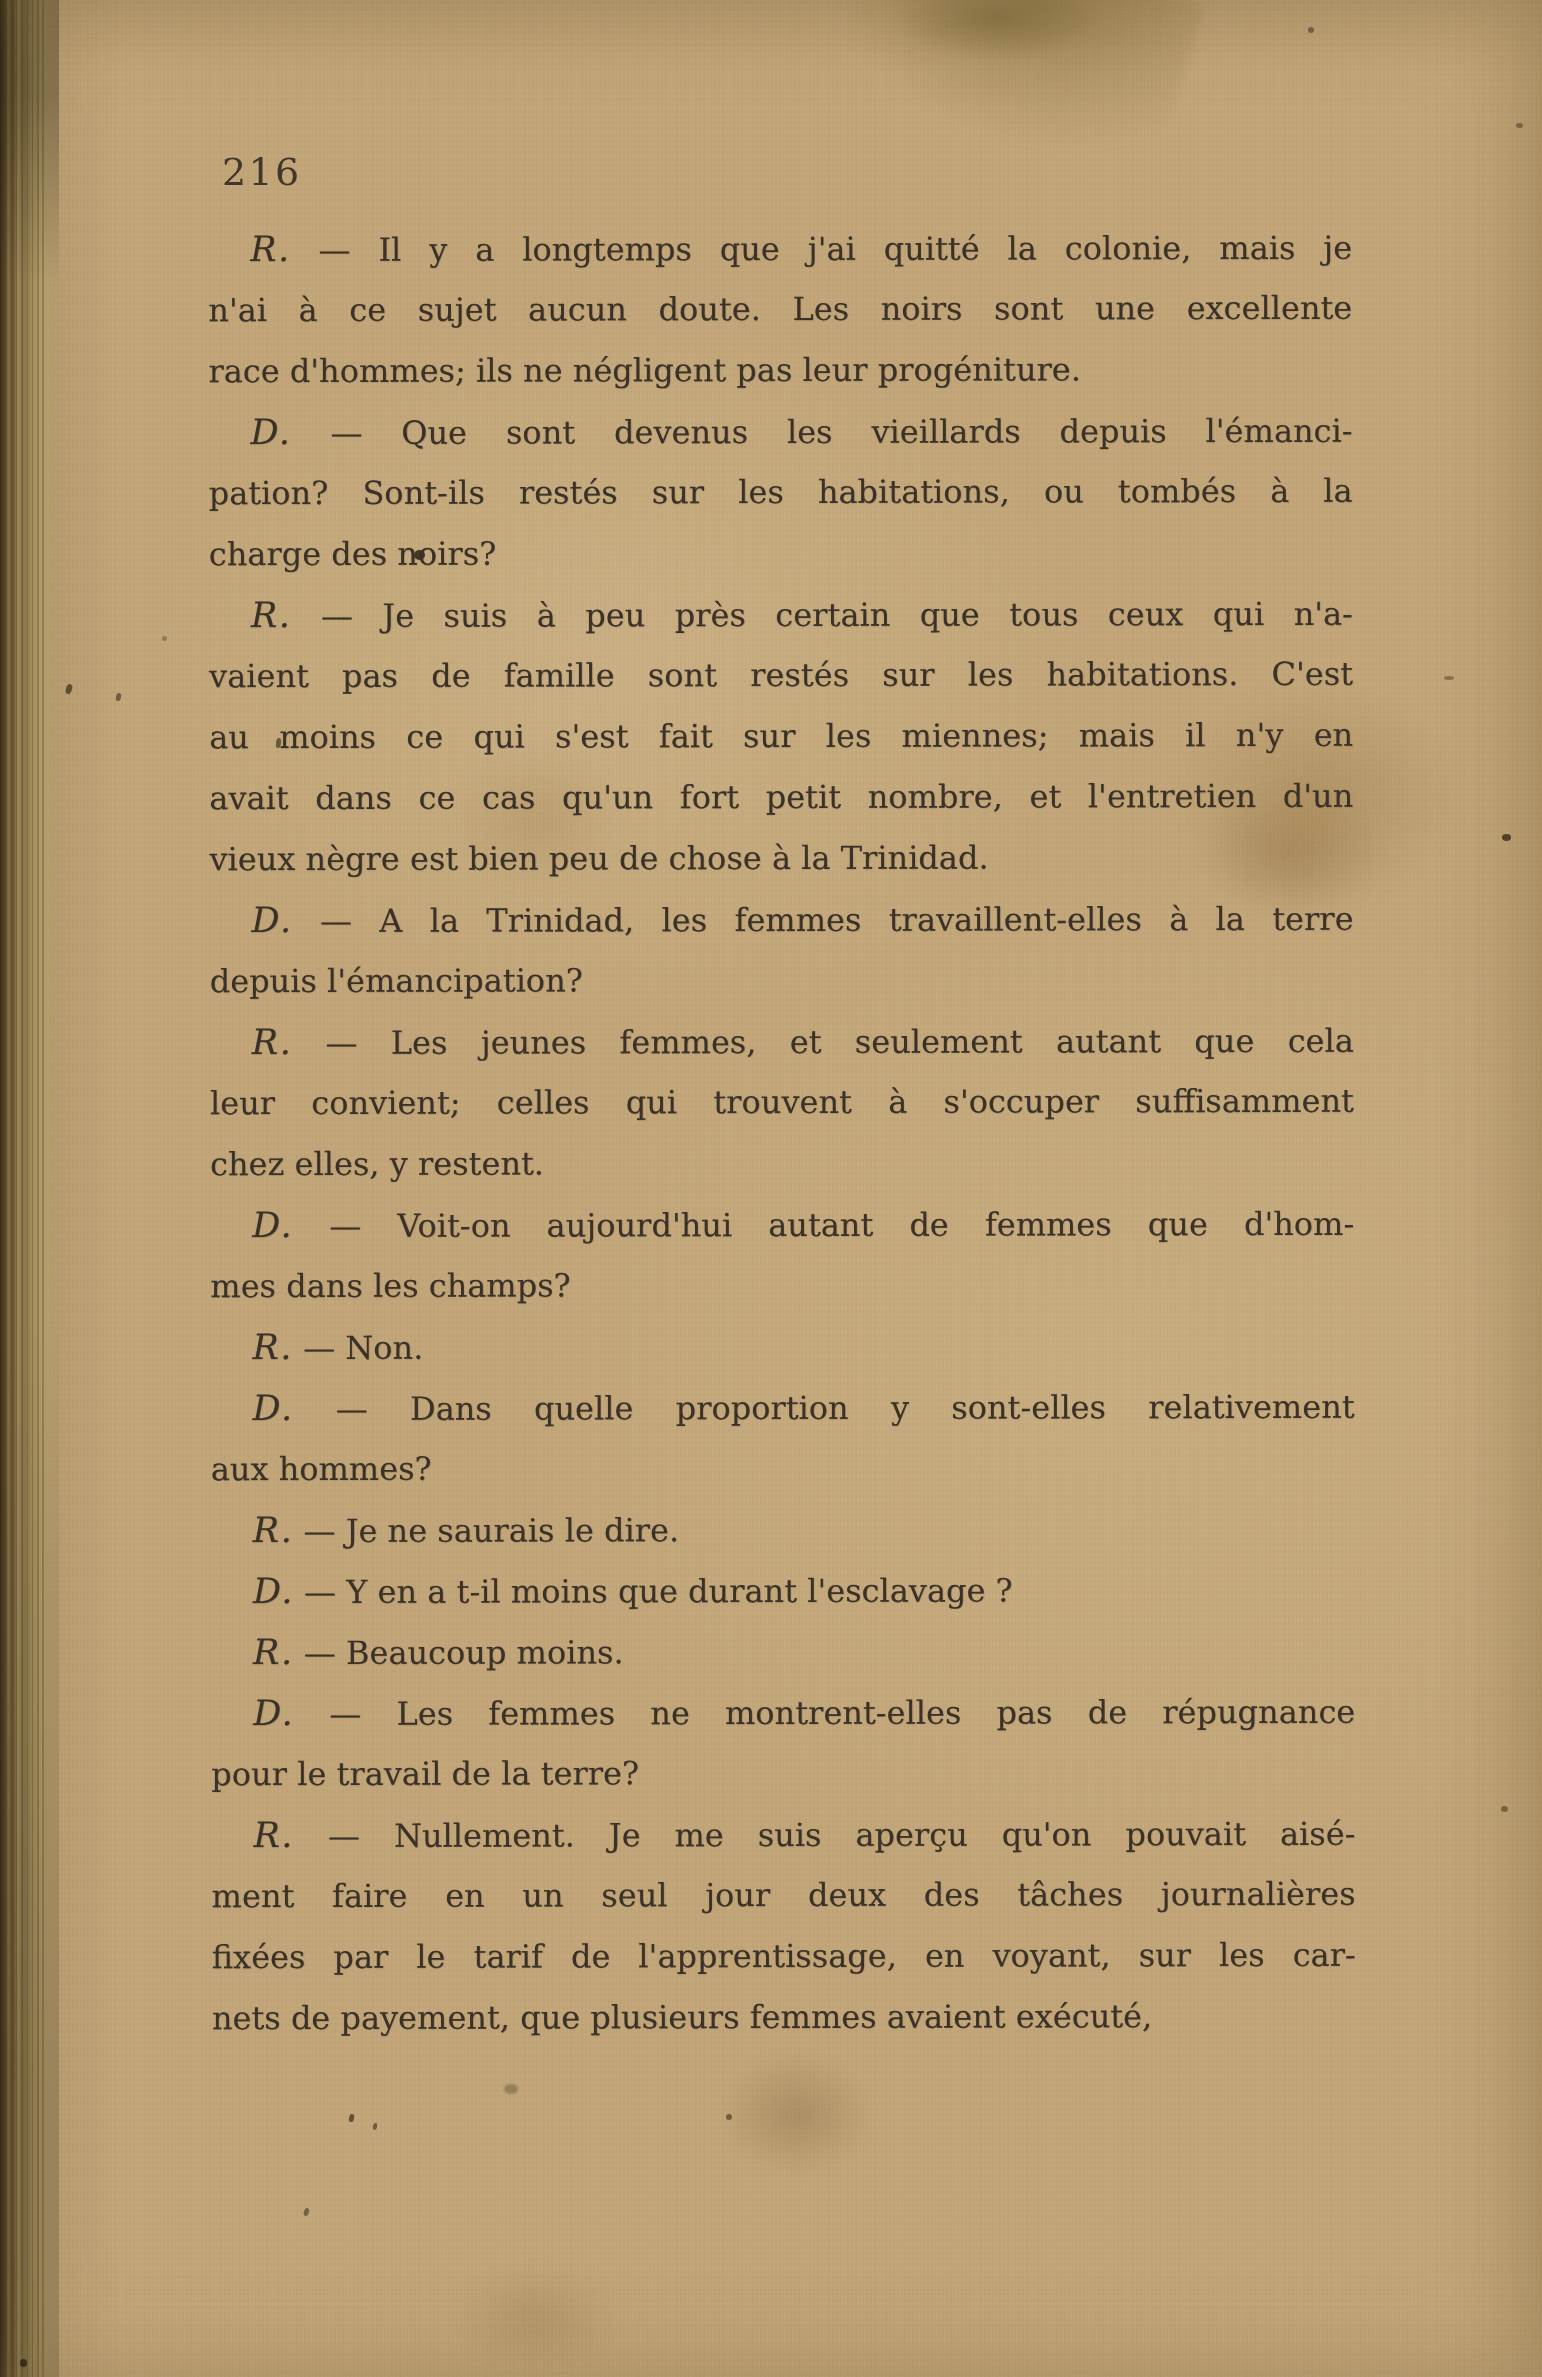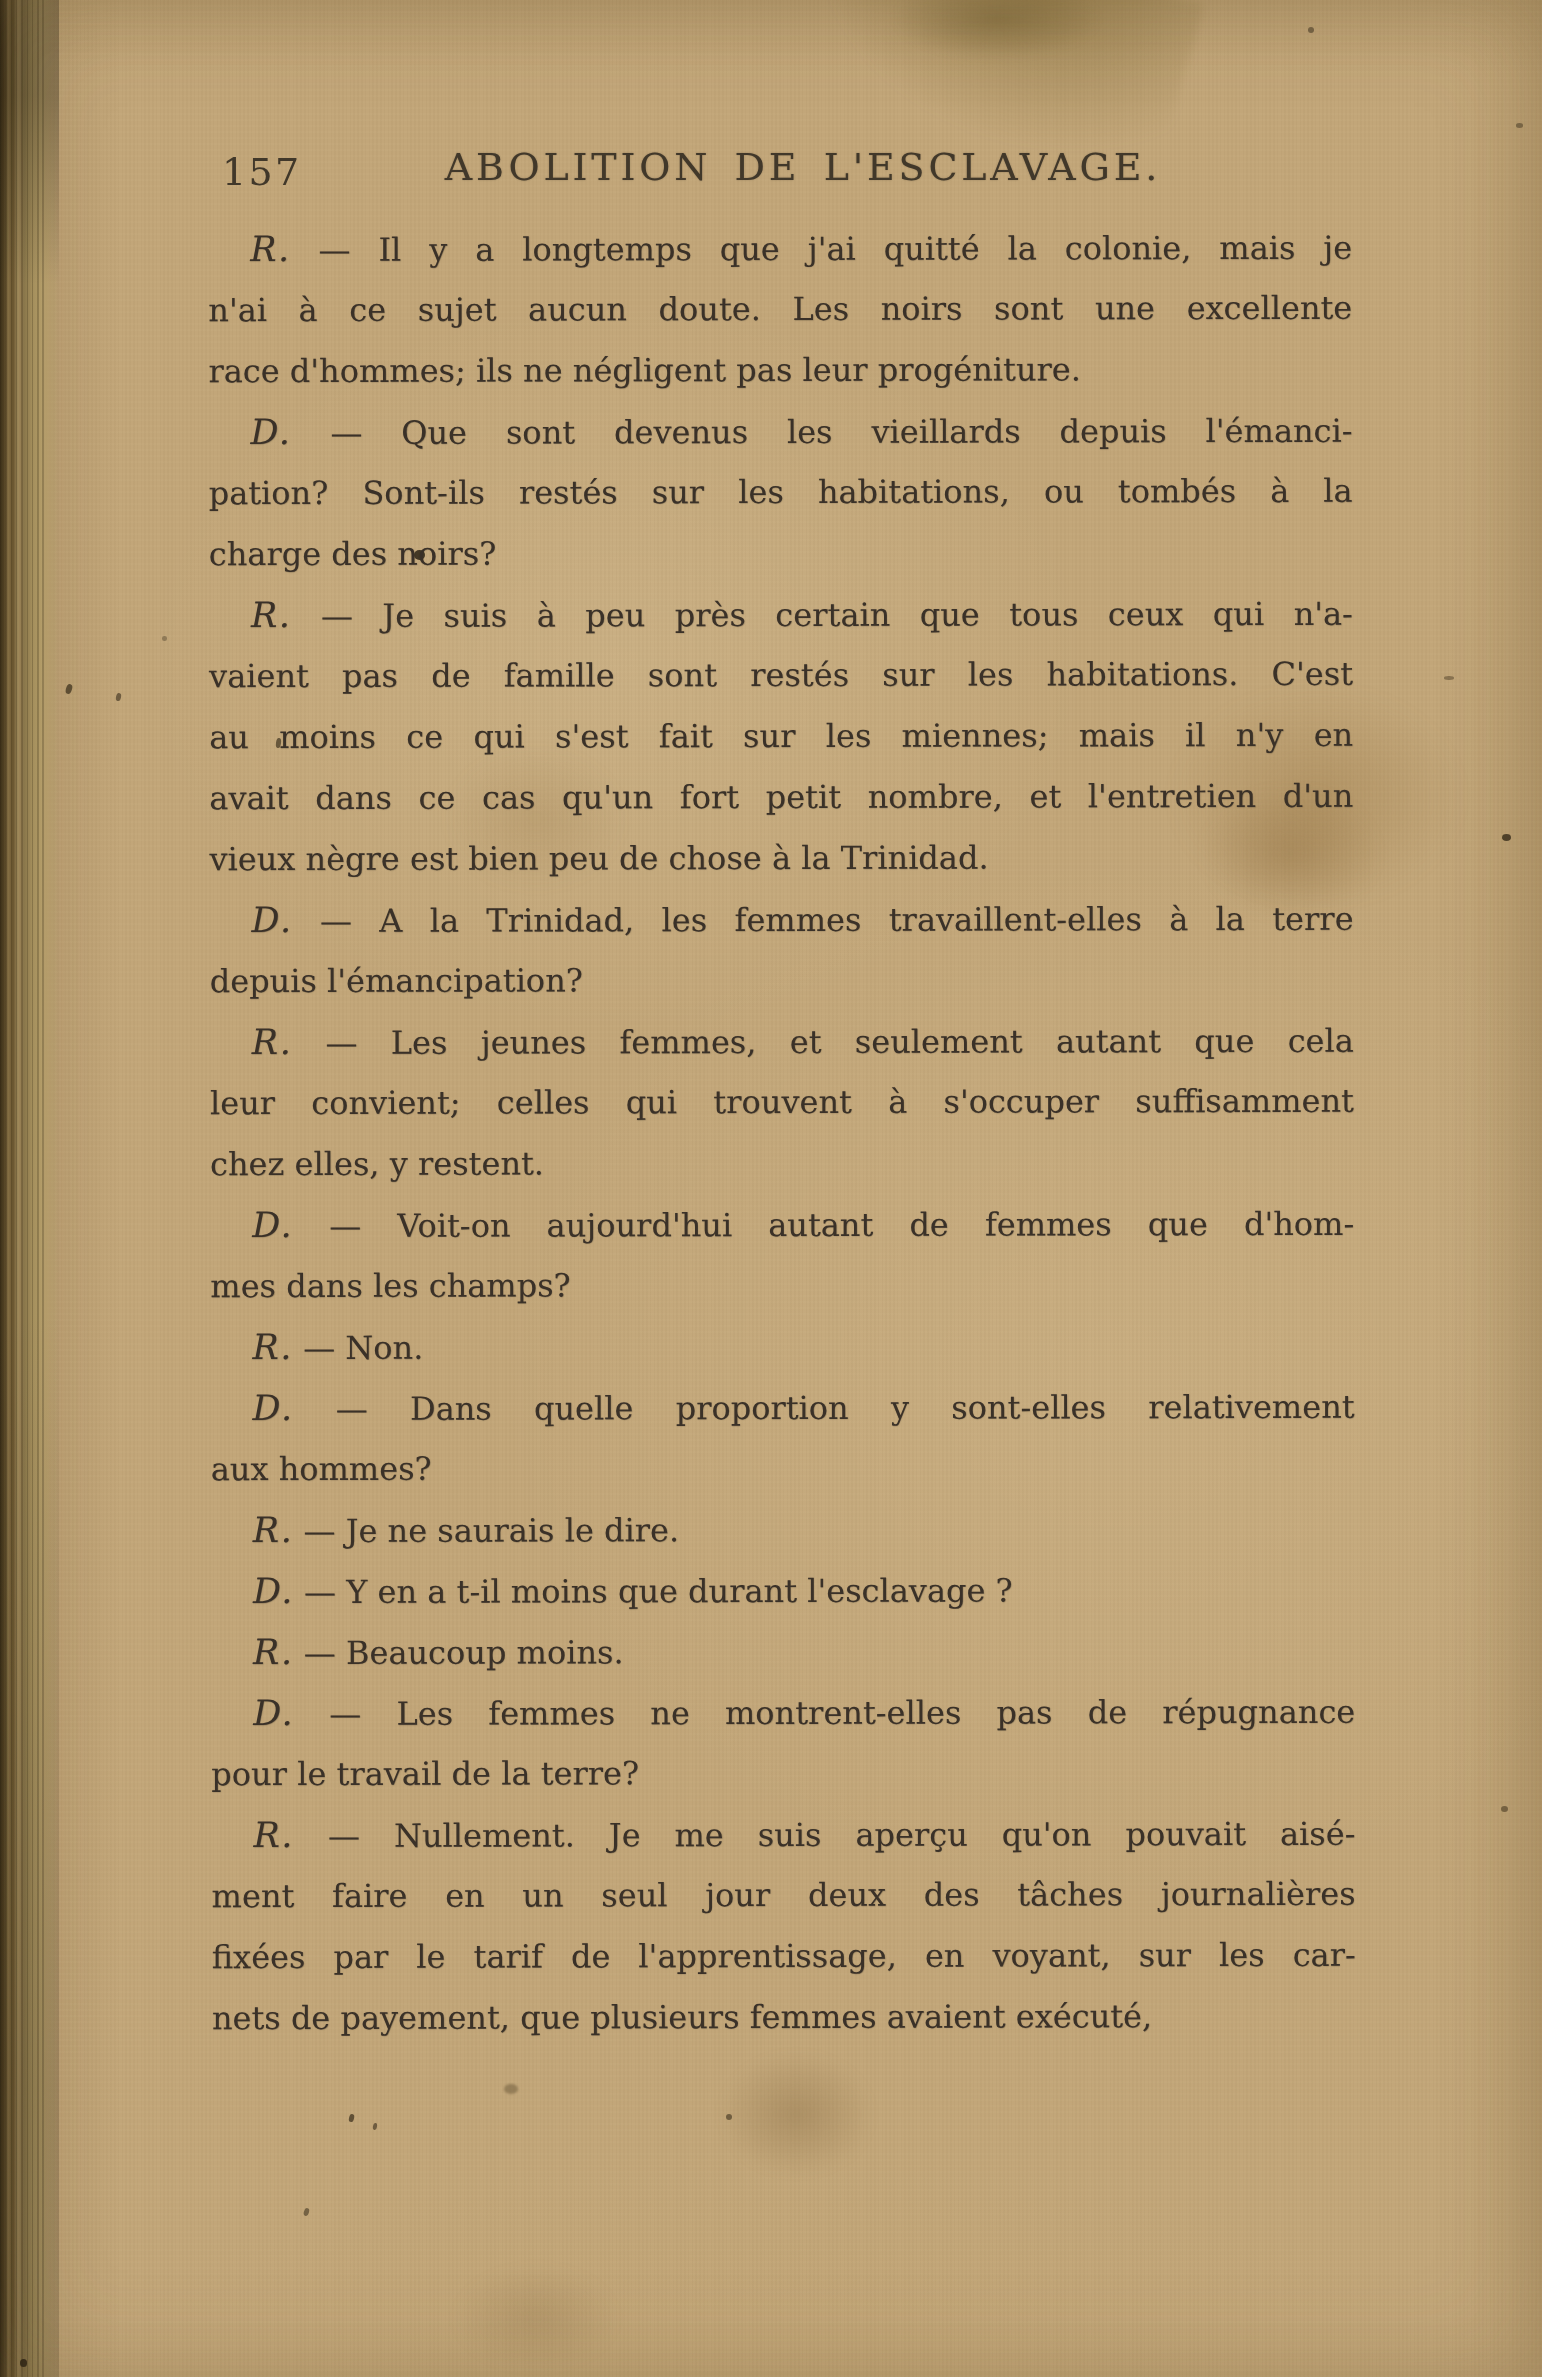--- a/index.html
+++ b/index.html
@@ -105,22 +105,21 @@
   <div class="speck" style="left:1501px;top:1806px;width:6.8px;height:6px;border-radius:50%;background:rgba(60,48,28,0.55);"></div>
   <div class="speck" style="left:349px;top:2114px;width:4.5px;height:8.3px;border-radius:50%;background:rgba(55,44,26,0.7);transform:rotate(14deg);"></div>
   <div class="speck" style="left:373px;top:2123px;width:3.8px;height:6.8px;border-radius:50%;background:rgba(55,44,26,0.6);transform:rotate(10deg);"></div>
   <div class="speck" style="left:726px;top:2114px;width:6px;height:6px;border-radius:50%;background:rgba(60,48,28,0.6);"></div>
   <div class="speck" style="left:504px;top:2084px;width:13.6px;height:9.8px;border-radius:50%;background:rgba(95,78,48,0.45);filter:blur(0.8px);"></div>
   <div class="speck" style="left:304px;top:2208px;width:4.5px;height:7.5px;border-radius:50%;background:rgba(55,44,26,0.55);transform:rotate(16deg);"></div>
   <div class="speck" style="left:19.6px;top:2359px;width:7.5px;height:7.5px;border-radius:50%;background:rgba(35,28,16,0.85);"></div>
   <div class="speck" style="left:162px;top:636px;width:4.5px;height:4.5px;border-radius:50%;background:rgba(70,58,38,0.4);"></div>
 
   <div class="header-row">
-    <span class="page-number">157</span>
-    <span class="running-title">ABOLITION DE L'ESCLAVAGE.</span>
+    <span class="page-number">216</span>
   </div>
 
   <div class="text-block" id="text-block">
       <div class="line just first"><span class="speaker">R.</span> — Il y a longtemps que j'ai quitté la colonie, mais je</div>
       <div class="line just">n'ai à ce sujet aucun doute. Les noirs sont une excellente</div>
       <div class="line last">race d'hommes; ils ne négligent pas leur progéniture.</div>
       <div class="line just first"><span class="speaker">D.</span> — Que sont devenus les vieillards depuis l'émanci-</div>
       <div class="line just">pation? Sont-ils restés sur les habitations, ou tombés à la</div>
       <div class="line last">charge des noirs?</div>
       <div class="line just first"><span class="speaker">R.</span> — Je suis à peu près certain que tous ceux qui n'a-</div>

